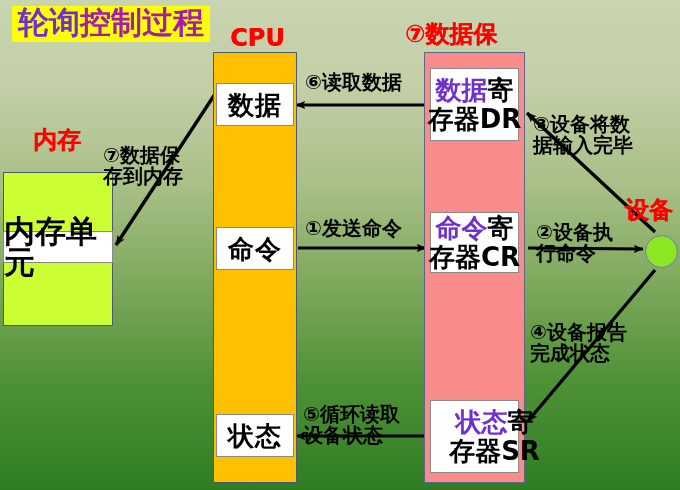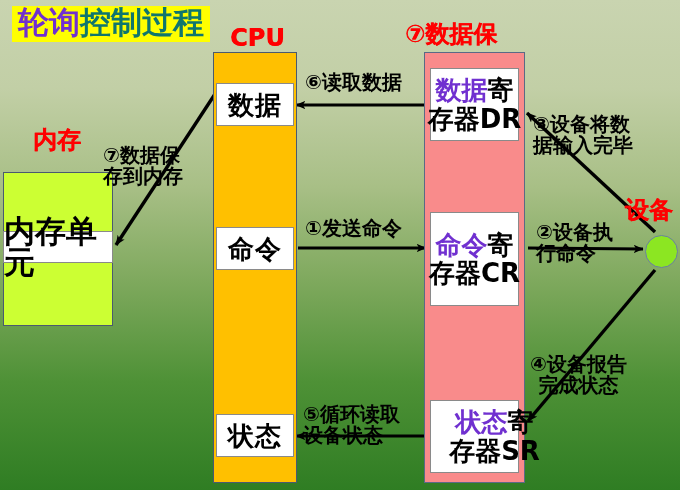--- a/index.html
+++ b/index.html
@@ -17,21 +17,21 @@
   #title-banner{
     left:12px;top:6px;background:#ffff00;
     padding:1px 6px 3px 6px;line-height:1.02;
     white-space:nowrap;
   }
   #title-banner span{
     font-size:31px;font-weight:bold;letter-spacing:0px;
     font-family:"DejaVu Sans","Liberation Sans",sans-serif;
   }
   .t-purple{color:#7030d0;}
-  .t-black{color:#0f766e;}
+  .t-black{color:#a21caf;}
   
   .red-head{
     color:#ff0000;font-weight:bold;font-size:24px;
     text-shadow:0.5px 0 0 #ff0000;white-space:nowrap;line-height:1;
   }
   
   #cpu-box{
     left:213px;top:52px;width:84px;height:431px;
     background:#ffc000;border:1.5px solid #4a5a70;box-sizing:border-box;
   }
@@ -118,21 +118,21 @@
   <div class="abs cell cpu-cell" style="left:216px;top:227px;width:78px;height:43px;">命令</div>
   <div class="abs cell cpu-cell" style="left:216px;top:414px;width:78px;height:43px;">状态</div>
 
   <div class="abs" id="controller-box"></div>
 
   <div class="abs cell reg-cell" style="left:430px;top:68px;width:89px;height:73px;">
     <span class="reg-line"><span class="reg-purple">数据</span><span>寄</span></span>
     <span class="reg-line">存器DR</span>
   </div>
 
-  <div class="abs cell reg-cell" style="left:430px;top:212px;width:89px;height:94px;">
+  <div class="abs cell reg-cell" style="left:430px;top:212px;width:89px;height:61px;">
     <span class="reg-line"><span class="reg-purple">命令</span><span>寄</span></span>
     <span class="reg-line">存器CR</span>
   </div>
 
   <div class="abs cell reg-cell" style="left:430px;top:400px;width:89px;height:73px;padding-left:40px;">
     <span class="reg-line"><span class="reg-purple">状态</span><span>寄</span></span>
     <span class="reg-line">存器SR</span>
   </div>
 
   <div class="abs" id="device-circle"></div>
@@ -153,21 +153,21 @@
   <div class="abs cap" style="left:536px;top:222px;">
     <span class="l">②设备执</span>
     <span class="l">行命令</span>
   </div>
 
   <div class="abs cap" style="left:533px;top:114px;">
     <span class="l">③设备将数</span>
     <span class="l">据输入完毕</span>
   </div>
 
-  <div class="abs cap" style="left:530px;top:354px;text-align:center;">
+  <div class="abs cap" style="left:530px;top:322px;">
     <span class="l">④设备报告</span>
     <span class="l">完成状态</span>
   </div>
 
   <div class="abs cap" style="left:103px;top:145px;">
     <span class="l">⑦数据保</span>
     <span class="l">存到内存</span>
   </div>
 
 </div>

